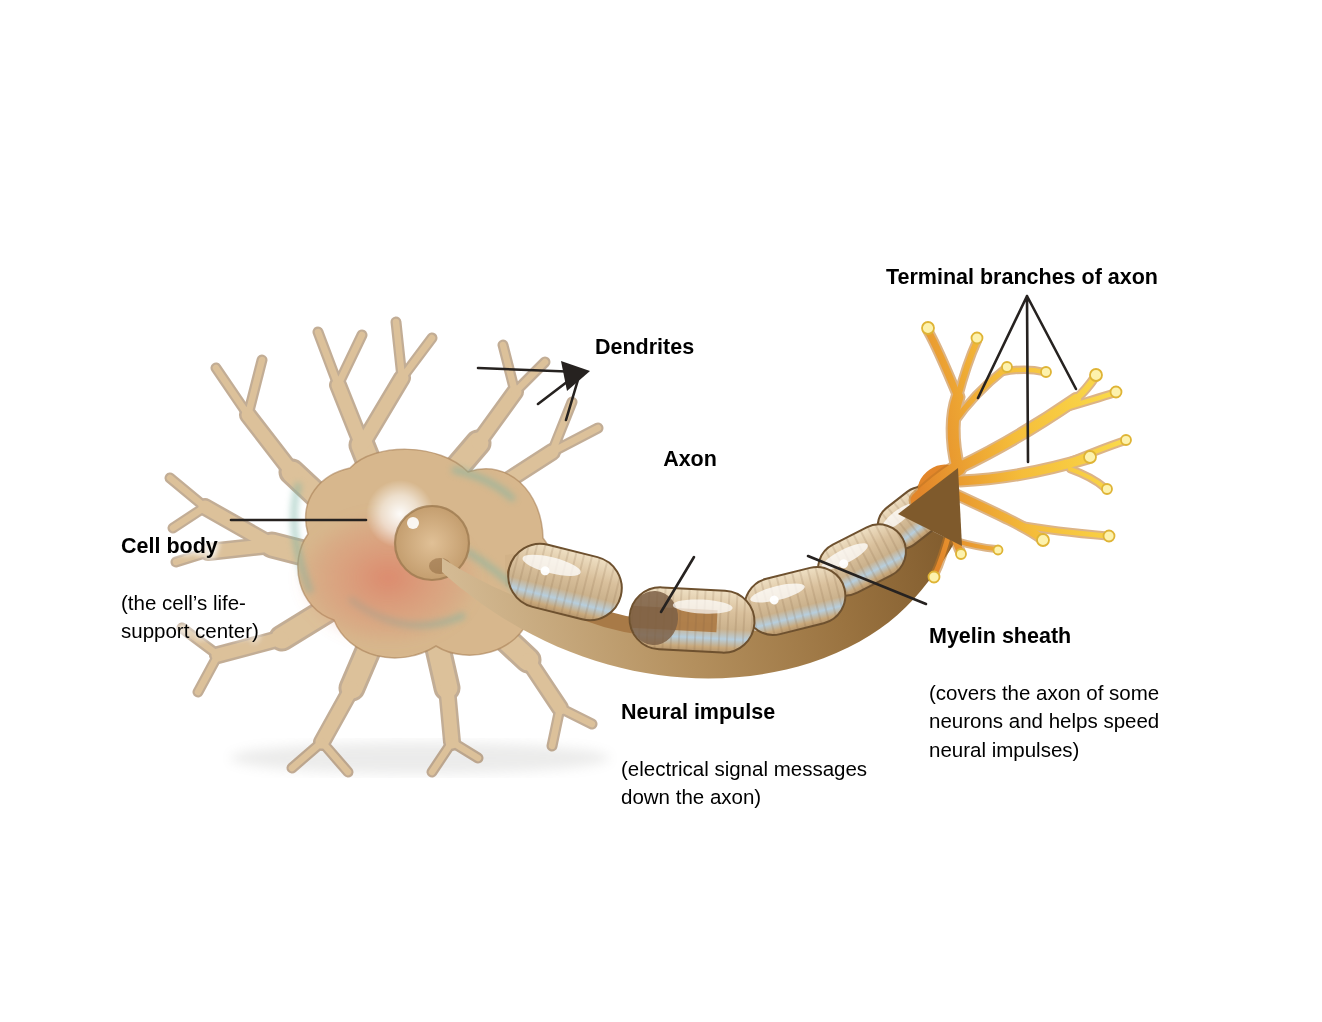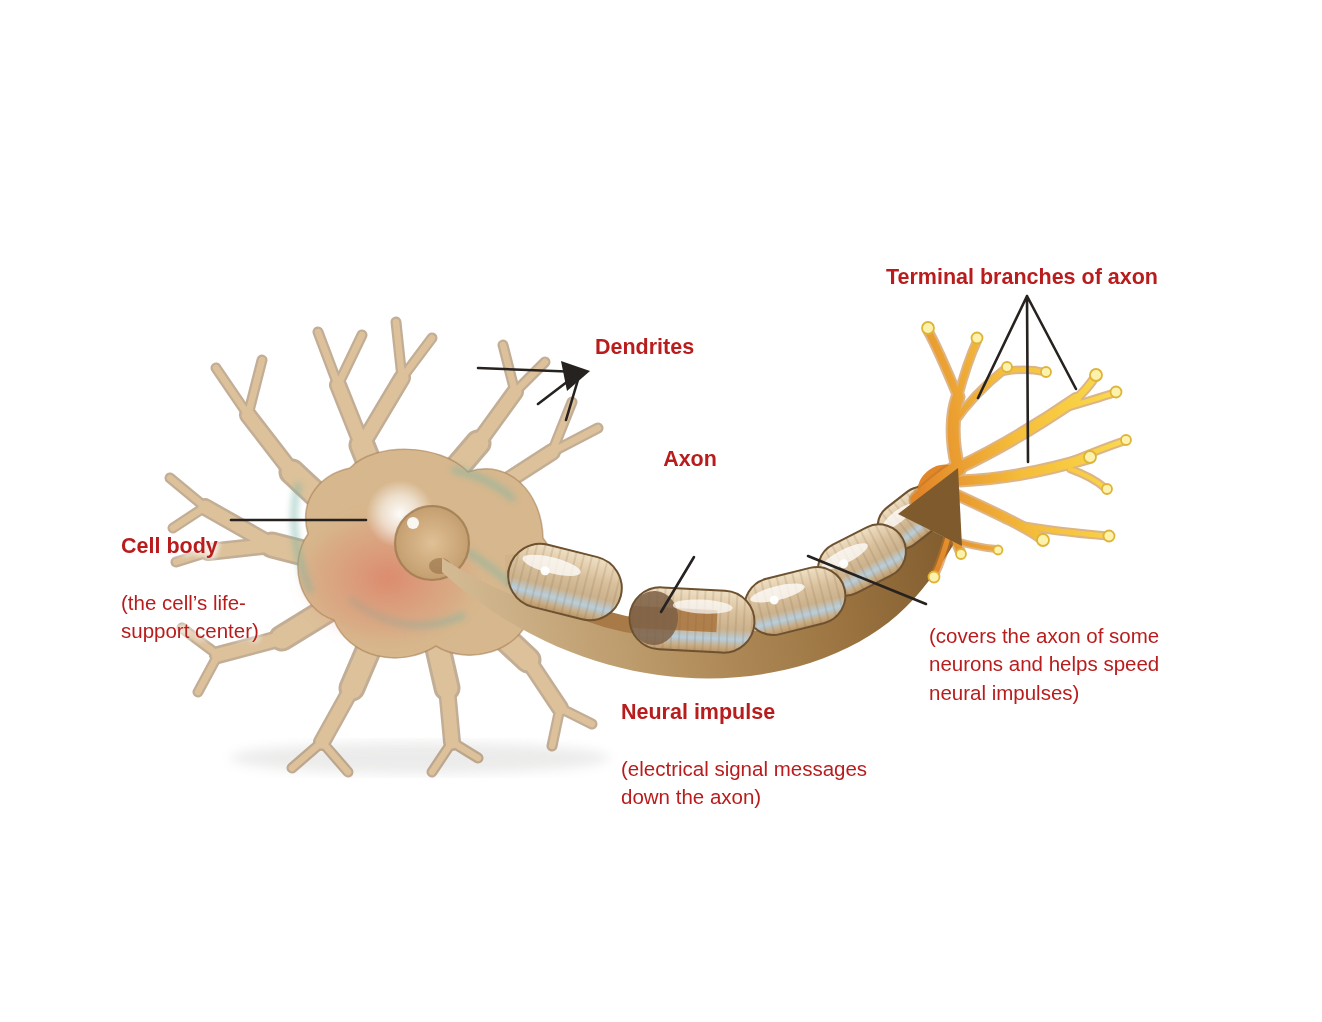--- a/index.html
+++ b/index.html
@@ -1,19 +1,19 @@
 <!DOCTYPE html>
 <html><head>
 <meta charset="utf-8">
 <style>
   html,body{margin:0;padding:0;background:#ffffff;}
   .stage{position:relative;width:1322px;height:1022px;background:#ffffff;overflow:hidden;
          font-family:"Liberation Sans",sans-serif;}
   .stage svg{position:absolute;left:0;top:0;}
-  .label{position:absolute;color:#b91c1c;font-size:20.5px;line-height:28.5px;
+  .label{position:absolute;color:#000000;font-size:20.5px;line-height:28.5px;
          white-space:pre-line;
          text-shadow:0 0 6px #fff,0 0 6px #fff,0 0 10px #fff;}
   .label .t{font-weight:bold;font-size:21.5px;}
   .center{text-align:center;}
 </style>
 </head>
 <body>
 
 <div class="stage">
 
@@ -242,20 +242,21 @@
   <div class="t">Axon</div>
 </div>
 
 <div class="label" style="left:121px;top:503px;">
   <div class="t">Cell body</div>
   <div>(the cell’s life-
 support center)</div>
 </div>
 
 <div class="label" style="left:929px;top:593px;">
+  <div class="t">Myelin sheath</div>
   <div>(covers the axon of some
 neurons and helps speed
 neural impulses)</div>
 </div>
 
 <div class="label" style="left:621px;top:669px;">
   <div class="t">Neural impulse</div>
   <div>(electrical signal messages
 down the axon)</div>
 </div>

